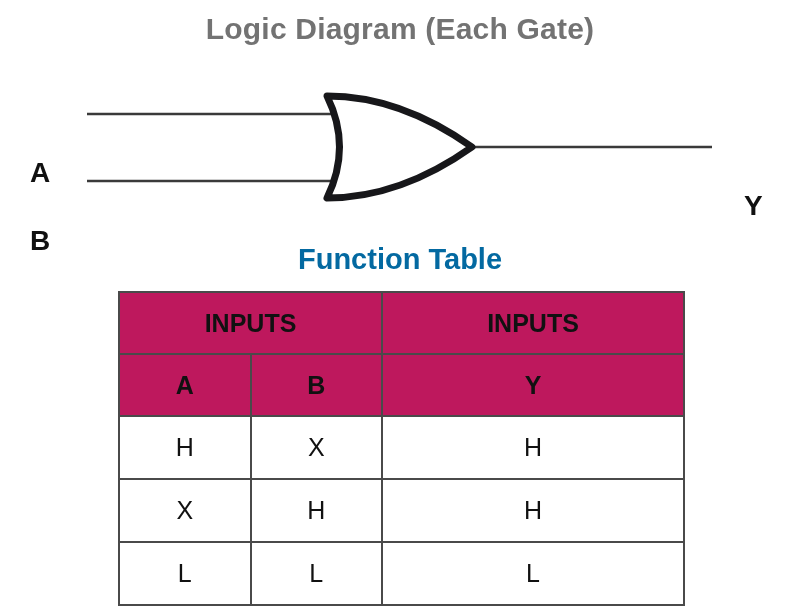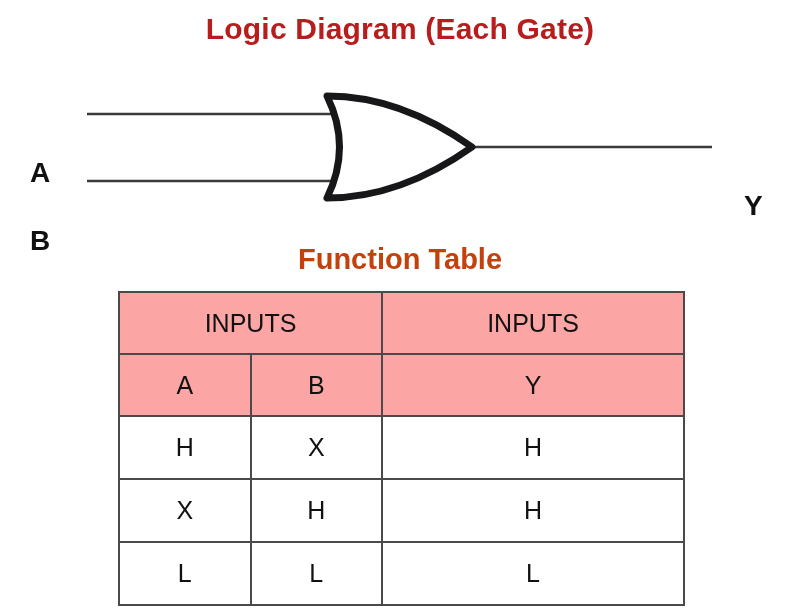--- a/index.html
+++ b/index.html
@@ -19,31 +19,31 @@
   
   .diagram-title {
     position: absolute;
     left: 0;
     top: 12px;
     width: 800px;
     text-align: center;
     font-size: 30px;
     font-weight: bold;
     letter-spacing: 0.2px;
-    color: #b91c1c;
+    color: #737373;
   }
   .table-title {
     position: absolute;
     left: 0;
     top: 243px;
     width: 800px;
     text-align: center;
     font-size: 29px;
     font-weight: bold;
-    color: #c2410c;
+    color: #0369a1;
   }
 
   
   .logic-diagram {
     position: absolute;
     left: 0;
     top: 60px;
     width: 800px;
     height: 170px;
   }
@@ -74,22 +74,22 @@
   .function-table td,
   .function-table th {
     border: 2px solid #4a4a4a;
     text-align: center;
     vertical-align: middle;
     font-size: 25px;
     color: #111111;
     padding: 0;
   }
   .function-table th {
-    background: #fca5a5;
-    font-weight: normal;
+    background: #be185d;
+    font-weight: bold;
     height: 60px;
   }
   .function-table td {
     background: #ffffff;
     font-weight: normal;
     height: 61px;
   }
   .col-a { width: 128px; }
   .col-b { width: 139px; }
   .col-y { width: 300px; }

